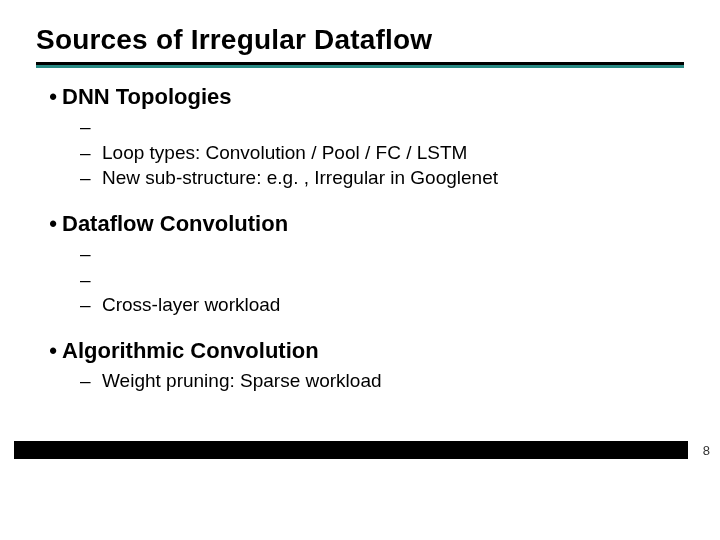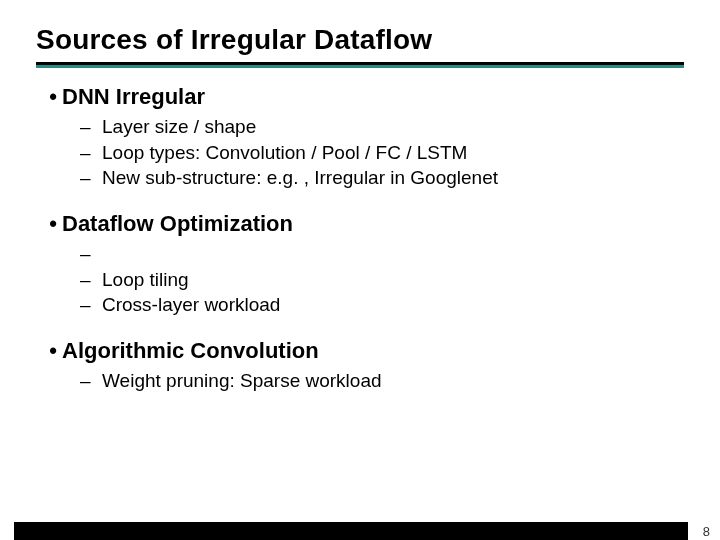--- a/index.html
+++ b/index.html
@@ -1,17 +1,17 @@
 <!DOCTYPE html>
 <html><head>
 <meta charset="utf-8">
 <style>
   * { margin: 0; padding: 0; box-sizing: border-box; }
   html, body { width: 720px; height: 540px; background: #ffffff; font-family: Arial, Helvetica, sans-serif; color: #000; }
-  .slide { position: relative; width: 720px; height: 540px; padding: 24px 36px 0 36px; }
+  .slide { position: relative; width: 720px; height: 459px; padding: 24px 36px 0 36px; }
   .title { font-size: 28px; font-weight: bold; letter-spacing: 0.2px; }
   .title-rule { margin-top: 6px; height: 0; border-top: 3px solid #000; border-bottom: 3px solid #2a8a84; }
   .content { margin-top: 16px; padding-left: 8px; }
   .section { margin-bottom: 20px; }
   .bullet-row { display: flex; align-items: baseline; font-size: 22px; font-weight: bold; margin-bottom: 4px; }
   .dot { width: 18px; flex: 0 0 18px; text-align: center; }
   .sub-list { margin-top: 2px; padding-left: 36px; }
   .sub-row { display: flex; align-items: baseline; font-size: 19px; font-weight: normal; line-height: 1.35; }
   .dash { width: 22px; flex: 0 0 22px; text-align: left; }
   .footer { position: absolute; left: 0; bottom: 0; width: 100%; height: 18px; }
@@ -24,50 +24,48 @@
 <div class="slide">
 
   <div class="title">Sources of Irregular Dataflow</div>
   <div class="title-rule"></div>
 
   <div class="content">
 
     <div class="section">
       <div class="bullet-row">
         <span class="dot">•</span>
-        <span>DNN Irregular</span>
+        <span>DNN Topologies</span>
       </div>
       <div class="sub-list">
         <div class="sub-row">
           <span class="dash">–</span>
-          <span>Layer size / shape</span>
         </div>
         <div class="sub-row">
           <span class="dash">–</span>
           <span>Loop types: Convolution / Pool / FC / LSTM</span>
         </div>
         <div class="sub-row">
           <span class="dash">–</span>
           <span>New sub-structure: e.g. , Irregular in Googlenet</span>
         </div>
       </div>
     </div>
 
     <div class="section">
       <div class="bullet-row">
         <span class="dot">•</span>
-        <span>Dataflow Optimization</span>
+        <span>Dataflow Convolution</span>
       </div>
       <div class="sub-list">
         <div class="sub-row">
           <span class="dash">–</span>
         </div>
         <div class="sub-row">
           <span class="dash">–</span>
-          <span>Loop tiling</span>
         </div>
         <div class="sub-row">
           <span class="dash">–</span>
           <span>Cross-layer workload</span>
         </div>
       </div>
     </div>
 
     <div class="section">
       <div class="bullet-row">

